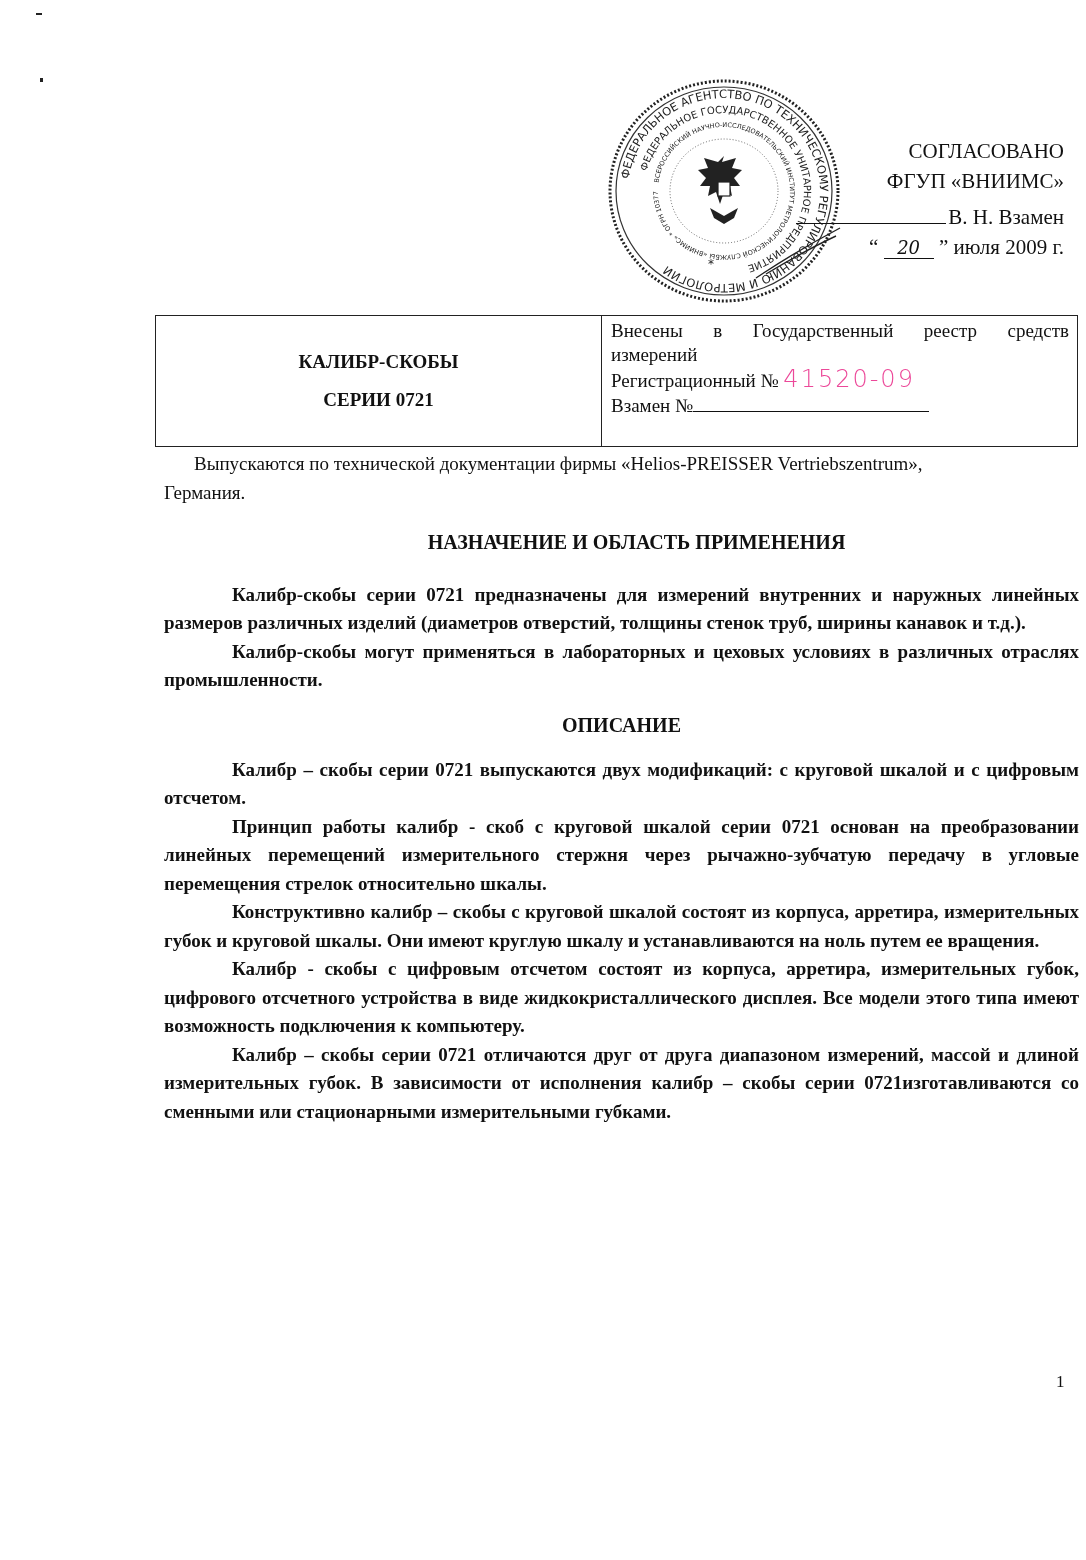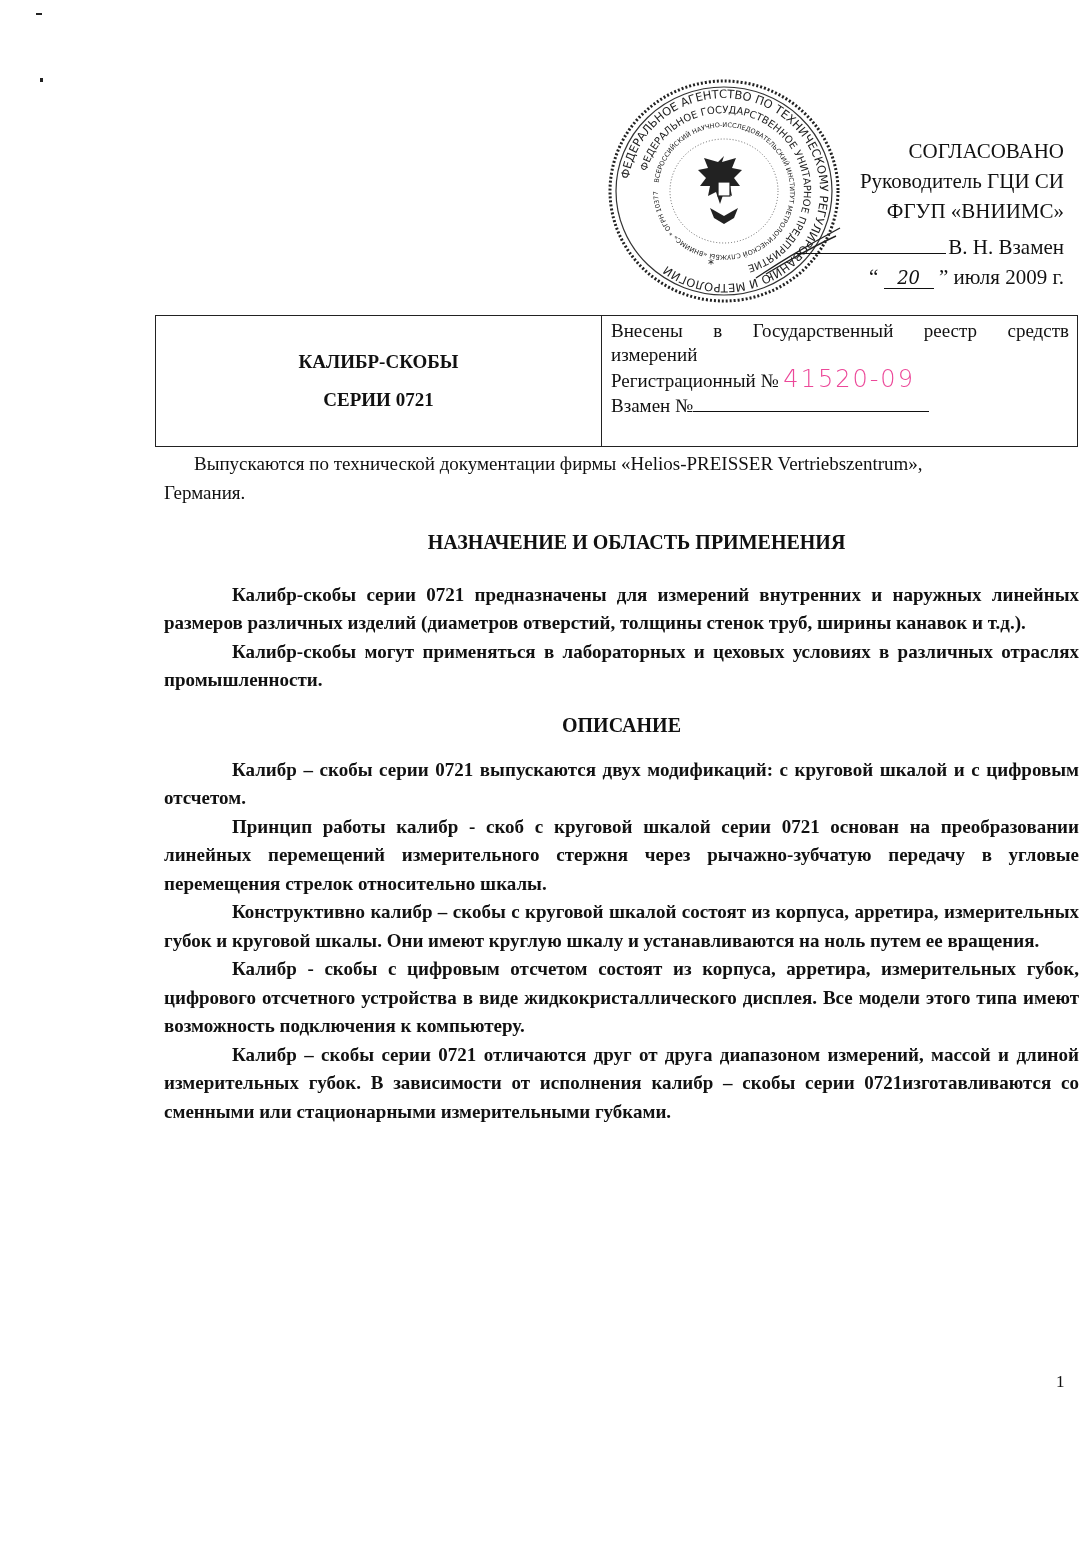--- a/index.html
+++ b/index.html
@@ -69,21 +69,20 @@
     <rect x="112" y="104" width="12" height="14" fill="#fff" stroke="#222" stroke-width="1.2"></rect>
     <path d="M104,130 l14,8 l14,-8 l-4,10 l-10,6 l-10,-6 z"></path>
   </g>
   <text x="102" y="190" font-family="DejaVu Sans, sans-serif" font-size="12" fill="#222">*</text>
 
   <path d="M150,200 C180,180 215,160 234,150 M160,196 C190,178 215,165 230,158" stroke="#222" stroke-width="1.4" fill="none"></path>
 </svg>
 
 <div class="approval">
   <span class="line">СОГЛАСОВАНО</span>
-  <span class="line">Руководитель ГЦИ СИ</span>
   <span class="line">ФГУП «ВНИИМС»</span>
   <span class="line" style="margin-top:6px;">
     <span class="sign-line"></span><span>В. Н. Взамен</span>
   </span>
   <span class="line">
     <span>“</span>
     <span class="date-line">20</span>
     <span>”</span>
     <span>июля 2009 г.</span>
   </span>

